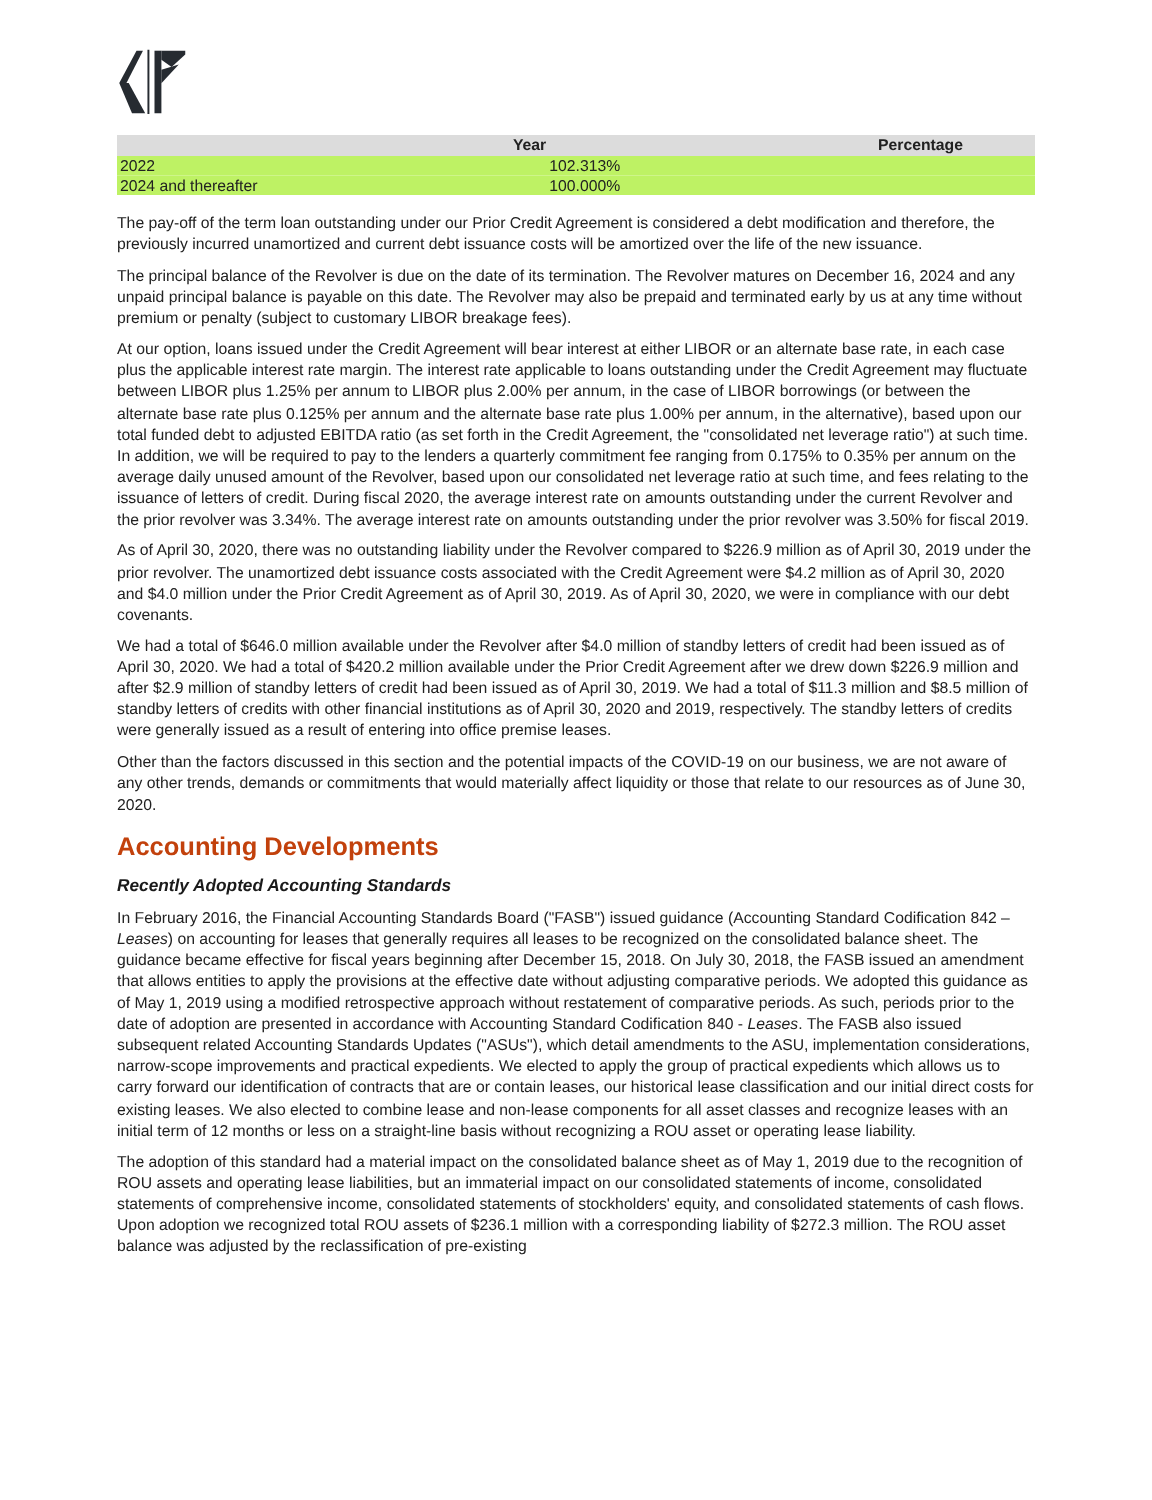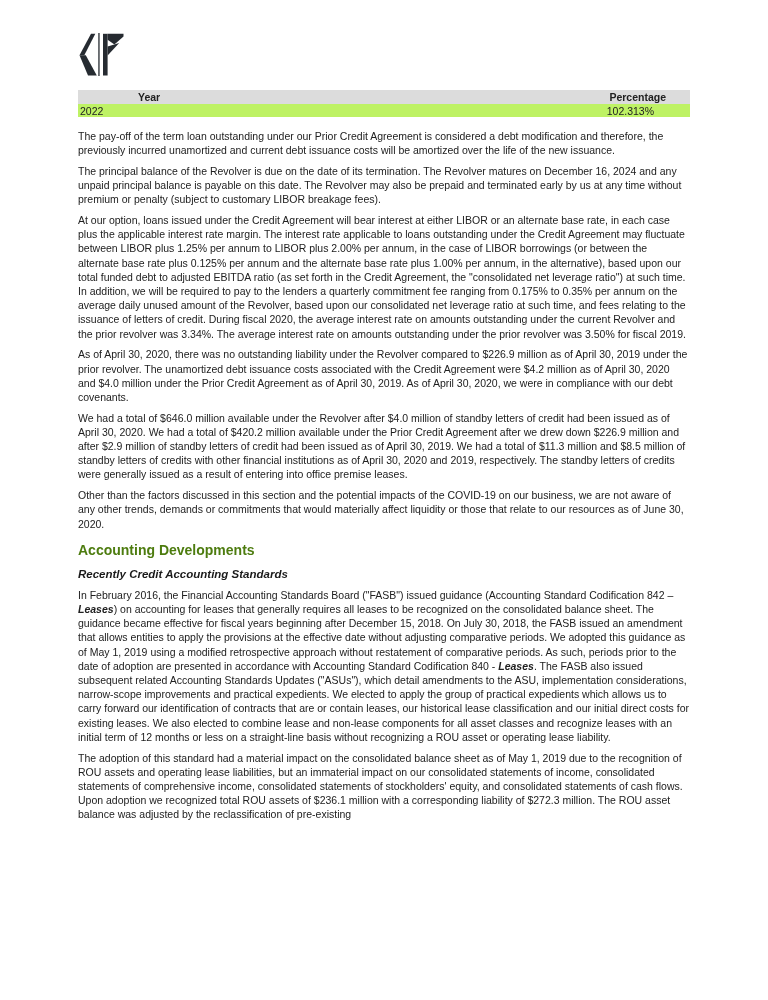--- a/index.html
+++ b/index.html
@@ -28,42 +28,42 @@
   }
   table.pct-table {
     width: 100%;
     border-collapse: collapse;
     font-size: 10.5px;
     line-height: 12px;
   }
   table.pct-table th {
     background: #dcdcdc;
     font-weight: bold;
-    text-align: center;
+    text-align: right;
     padding: 1px 0 1px 2px;
   }
-  table.pct-table th.num { text-align: right; padding-right: 24px; }
+  table.pct-table th.num { text-align: right; padding-right: 48px; }
   table.pct-table td {
     background: #bef264;
     padding: 0.5px 0 0.5px 2px;
   }
-  table.pct-table td.num { text-align: right; padding-right: 36px; }
+  table.pct-table td.num { padding-right: 36px; }
   main { margin-top: 12px; }
   main p {
     font-size: 10.5px;
     line-height: 14.2px;
     margin: 0 0 6.5px 0;
     text-align: left;
   }
-  main p em { font-style: italic; font-weight: bold; }
+  main p em { font-style: italic; }
   h2.section-heading {
-    font-size: 14px;
+    font-size: 17px;
     font-weight: bold;
     margin: 11px 0 10px 0;
-    color: #4d7c0f;
+    color: #c2410c;
   }
   h3.subsection-heading {
     font-size: 11.5px;
     font-weight: bold;
     font-style: italic;
     margin: 0 0 8px 0;
     color: #1a1a1a;
   }
   .page-number {
     position: absolute;
@@ -97,32 +97,36 @@
         <tr>
           <th>Year</th>
           <th class="num">Percentage</th>
         </tr>
       </thead>
       <tbody>
         <tr>
           <td>2022</td>
           <td class="num">102.313%</td>
         </tr>
+        <tr>
+          <td>2024 and thereafter</td>
+          <td class="num">100.000%</td>
+        </tr>
       </tbody>
     </table>
 
     <main>
       <p><span>The pay-off of the term loan outstanding under our Prior Credit Agreement is considered a debt modification and therefore, the previously incurred unamortized and current debt issuance costs will be amortized over the life of the new issuance.</span></p>
       <p><span>The principal balance of the Revolver is due on the date of its termination. The Revolver matures on December 16, 2024 and any unpaid principal balance is payable on this date. The Revolver may also be prepaid and terminated early by us at any time without premium or penalty (subject to customary LIBOR breakage fees).</span></p>
       <p><span>At our option, loans issued under the Credit Agreement will bear interest at either LIBOR or an alternate base rate, in each case plus the applicable interest rate margin. The interest rate applicable to loans outstanding under the Credit Agreement may fluctuate between LIBOR plus 1.25% per annum to LIBOR plus 2.00% per annum, in the case of LIBOR borrowings (or between the alternate base rate plus 0.125% per annum and the alternate base rate plus 1.00% per annum, in the alternative), based upon our total funded debt to adjusted EBITDA ratio (as set forth in the Credit Agreement, the "consolidated net leverage ratio") at such time. In addition, we will be required to pay to the lenders a quarterly commitment fee ranging from 0.175% to 0.35% per annum on the average daily unused amount of the Revolver, based upon our consolidated net leverage ratio at such time, and fees relating to the issuance of letters of credit. During fiscal 2020, the average interest rate on amounts outstanding under the current Revolver and the prior revolver was 3.34%. The average interest rate on amounts outstanding under the prior revolver was 3.50% for fiscal 2019.</span></p>
       <p><span>As of April 30, 2020, there was no outstanding liability under the Revolver compared to $226.9 million as of April 30, 2019 under the prior revolver. The unamortized debt issuance costs associated with the Credit Agreement were $4.2 million as of April 30, 2020 and $4.0 million under the Prior Credit Agreement as of April 30, 2019. As of April 30, 2020, we were in compliance with our debt covenants.</span></p>
       <p><span>We had a total of $646.0 million available under the Revolver after $4.0 million of standby letters of credit had been issued as of April 30, 2020. We had a total of $420.2 million available under the Prior Credit Agreement after we drew down $226.9 million and after $2.9 million of standby letters of credit had been issued as of April 30, 2019. We had a total of $11.3 million and $8.5 million of standby letters of credits with other financial institutions as of April 30, 2020 and 2019, respectively. The standby letters of credits were generally issued as a result of entering into office premise leases.</span></p>
       <p><span>Other than the factors discussed in this section and the potential impacts of the COVID-19 on our business, we are not aware of any other trends, demands or commitments that would materially affect liquidity or those that relate to our resources as of June 30, 2020.</span></p>
 
       <h2 class="section-heading">Accounting Developments</h2>
-      <h3 class="subsection-heading">Recently Credit Accounting Standards</h3>
+      <h3 class="subsection-heading">Recently Adopted Accounting Standards</h3>
 
       <p><span>In February 2016, the Financial Accounting Standards Board ("FASB") issued guidance (Accounting Standard Codification 842 – </span><em>Leases</em><span>) on accounting for leases that generally requires all leases to be recognized on the consolidated balance sheet. The guidance became effective for fiscal years beginning after December 15, 2018. On July 30, 2018, the FASB issued an amendment that allows entities to apply the provisions at the effective date without adjusting comparative periods. We adopted this guidance as of May 1, 2019 using a modified retrospective approach without restatement of comparative periods. As such, periods prior to the date of adoption are presented in accordance with Accounting Standard Codification 840 - </span><em>Leases</em><span>. The FASB also issued subsequent related Accounting Standards Updates ("ASUs"), which detail amendments to the ASU, implementation considerations, narrow-scope improvements and practical expedients. We elected to apply the group of practical expedients which allows us to carry forward our identification of contracts that are or contain leases, our historical lease classification and our initial direct costs for existing leases. We also elected to combine lease and non-lease components for all asset classes and recognize leases with an initial term of 12 months or less on a straight-line basis without recognizing a ROU asset or operating lease liability.</span></p>
       <p><span>The adoption of this standard had a material impact on the consolidated balance sheet as of May 1, 2019 due to the recognition of ROU assets and operating lease liabilities, but an immaterial impact on our consolidated statements of income, consolidated statements of comprehensive income, consolidated statements of stockholders' equity, and consolidated statements of cash flows. Upon adoption we recognized total ROU assets of $236.1 million with a corresponding liability of $272.3 million. The ROU asset balance was adjusted by the reclassification of pre-existing</span></p>
     </main>
   </div>
 
 </div>
 
 </body></html>

